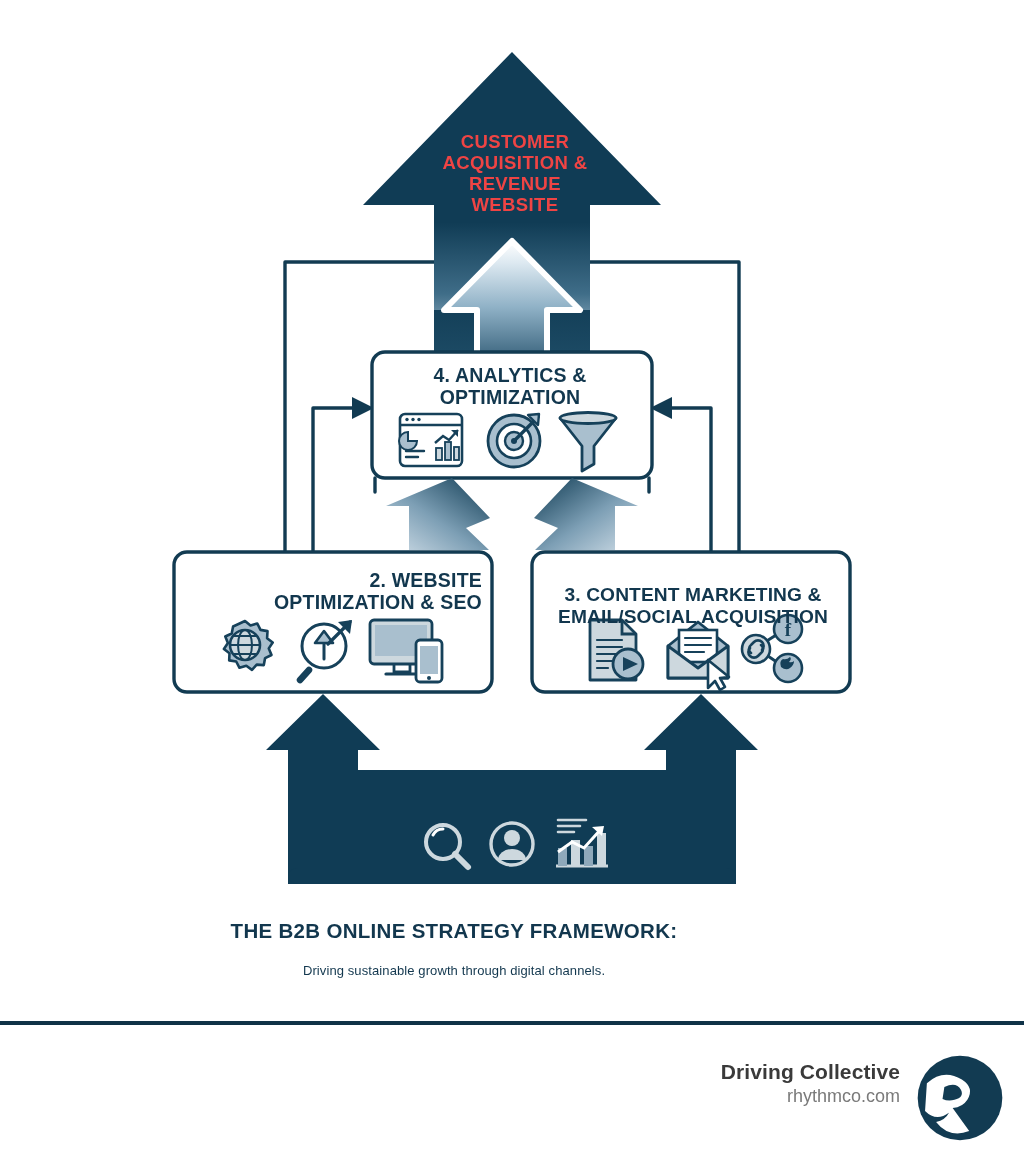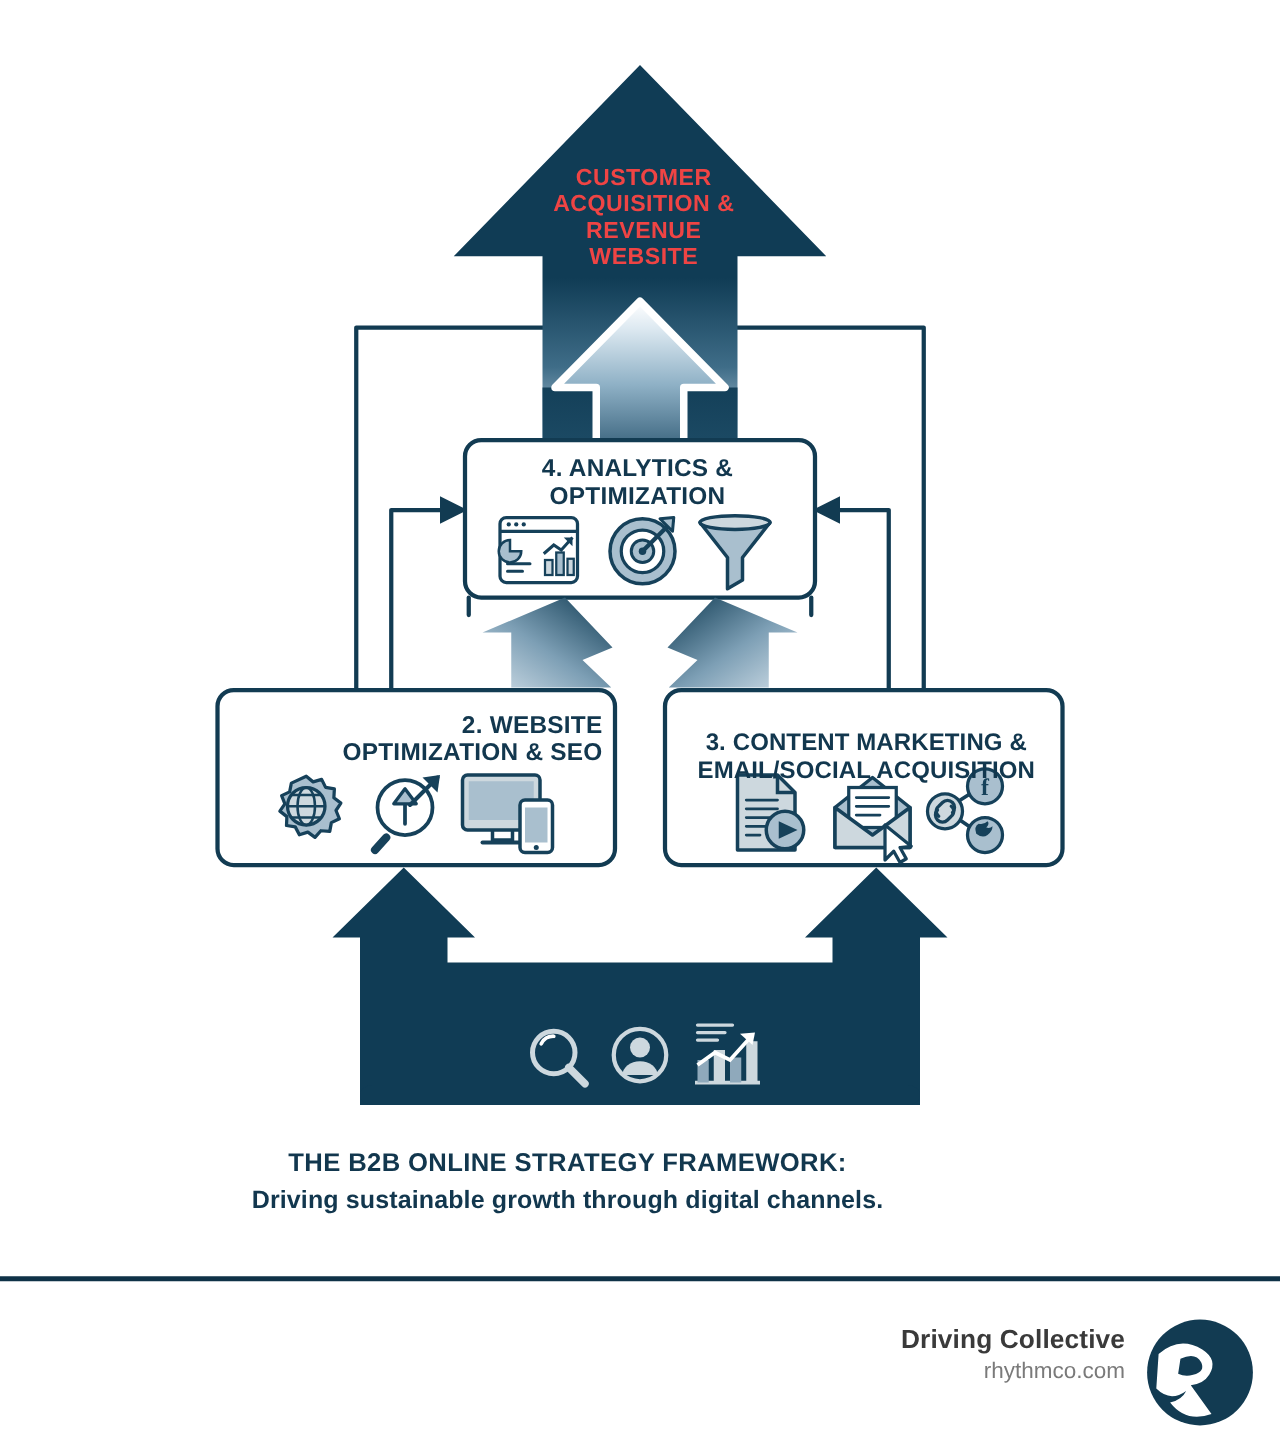--- a/index.html
+++ b/index.html
@@ -39,21 +39,21 @@
     color:#ffffff;font-weight:bold;font-size:19.5px;letter-spacing:.3px;
   }
 
   #caption{
     position:absolute;left:0;top:919px;width:908px;text-align:center;
   }
   #caption .cap-title{
     color:#12374e;font-weight:bold;font-size:20.5px;letter-spacing:.3px;
   }
   #caption .cap-sub{
-    color:#12374e;font-weight:bold;font-size:20px;margin-top:6px;letter-spacing:.1px;
+    color:#12374e;font-weight:normal;font-size:13px;margin-top:20px;letter-spacing:.1px;
   }
 
   #footer-divider{
     position:absolute;left:0;top:1021px;width:1024px;height:4px;background:#0f3247;
   }
   #footer{
     position:absolute;left:0;top:1050px;width:1024px;height:104px;
   }
   #footer-text{
     position:absolute;right:124px;top:10px;text-align:right;

